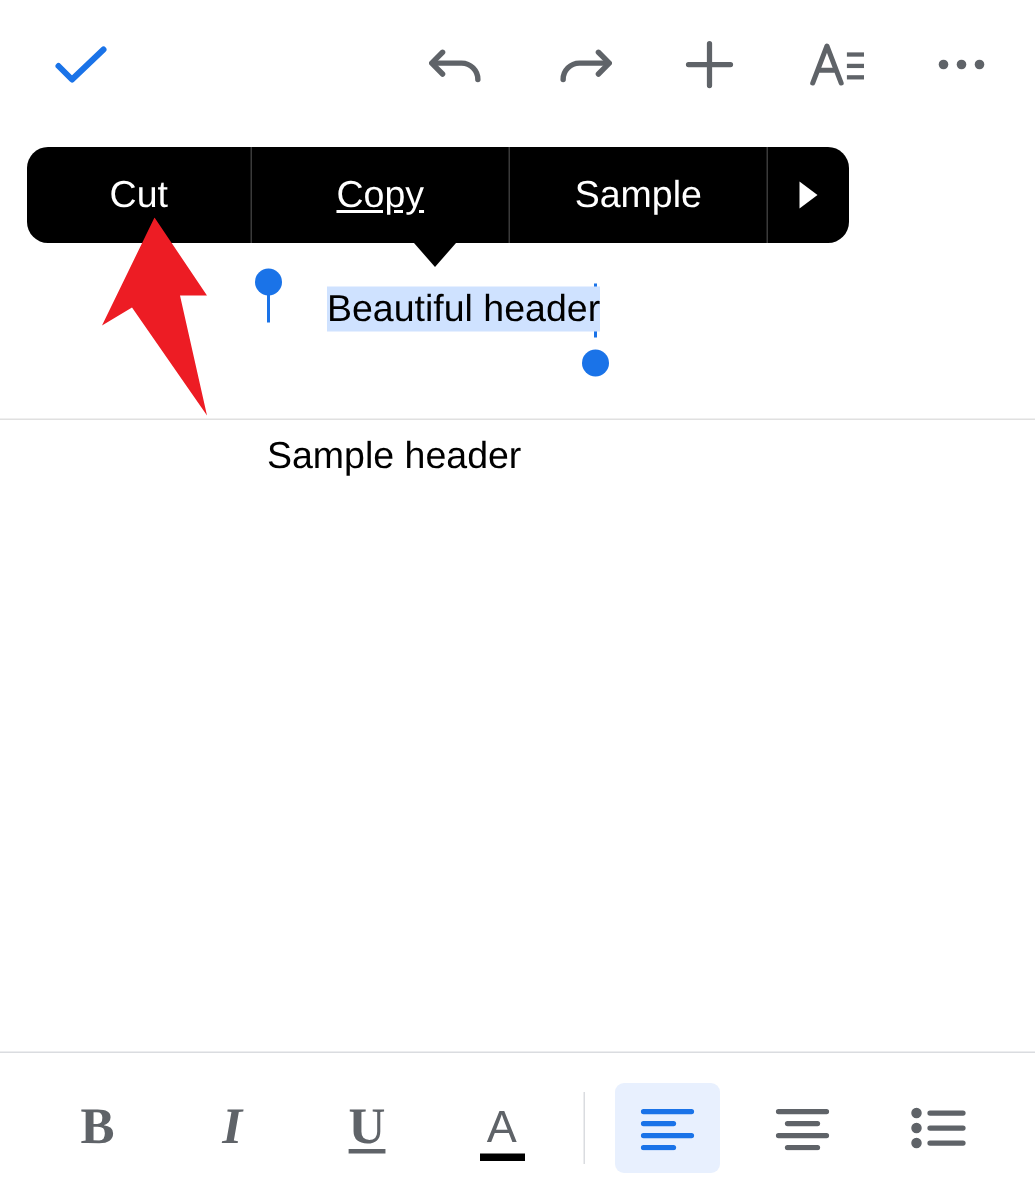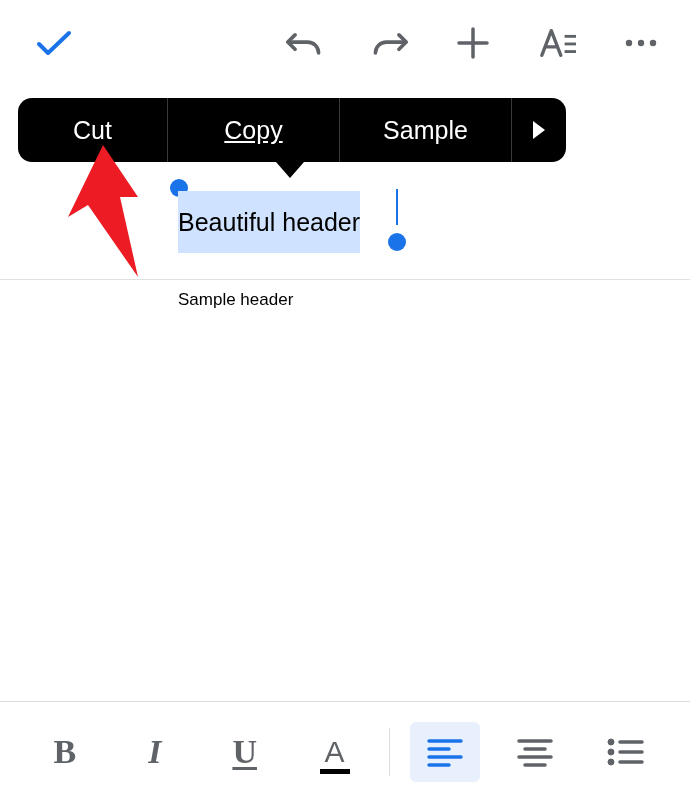--- a/index.html
+++ b/index.html
@@ -93,22 +93,23 @@
     border-bottom: 1px solid #e0e0e0;
     padding-left: 178px;
   }
   .selected-text {
     position: absolute;
     top: 18px;
     display: inline-block;
     font-size: 25px;
     color: #000;
     background: #cfe2ff;
-    padding: 16px 0;
+    padding: 0 0;
     line-height: 1.2;
+    margin-left: 40px;
   }
   .sel-handle {
     position: absolute;
     width: 18px; height: 18px;
     background: #1a73e8;
     border-radius: 50%;
   }
   .sel-handle.start { top: 94px; left: 170px; }
   .sel-handle.end   { top: 148px; left: 388px; }
   .caret-line {
@@ -116,21 +117,21 @@
     width: 2px;
     background: #1a73e8;
   }
   .caret-line.start { top: 100px; left: 178px; height: 30px; }
   .caret-line.end   { top: 104px; left: 396px; height: 36px; }
 
   .body-text {
     position: absolute;
     top: 205px;
     left: 178px;
-    font-size: 17px;
+    font-size: 25px;
     color: #000;
   }
 
   
   .arrow-annotation {
     position: absolute;
     top: 145px;
     left: 68px;
     z-index: 20;
     pointer-events: none;

